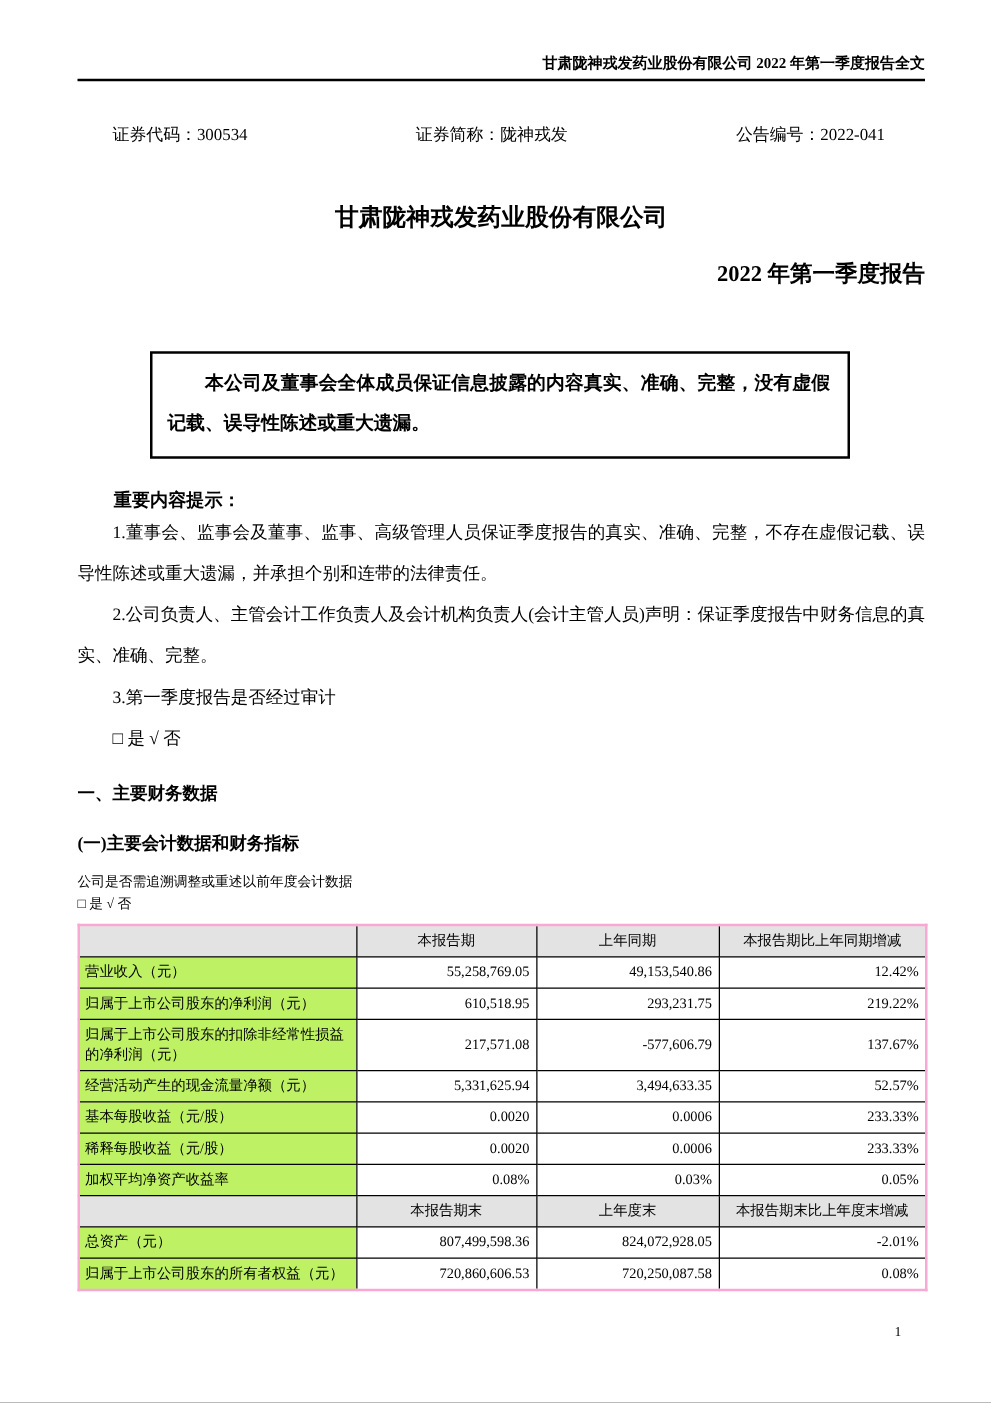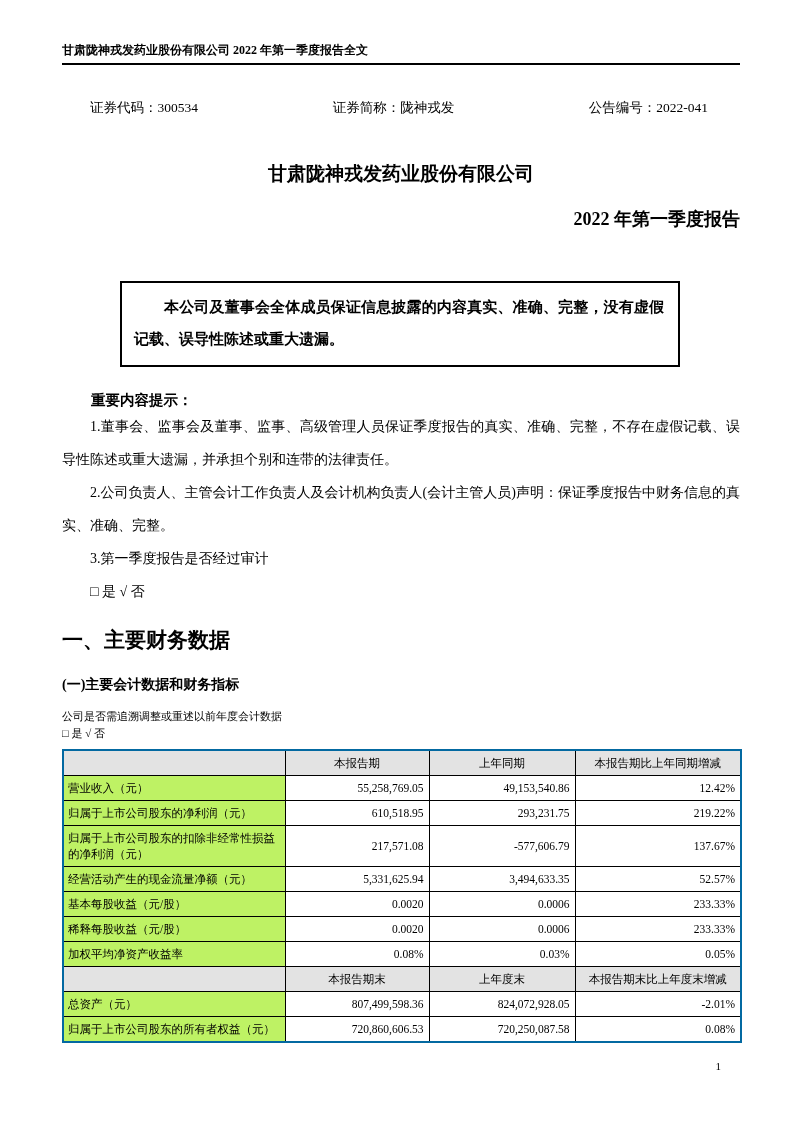--- a/index.html
+++ b/index.html
@@ -11,20 +11,21 @@
     margin: 0 auto;
     background: #ffffff;
     font-family: "Liberation Serif", "DejaVu Serif", serif;
     color: #000;
     padding: 0 53px 0 62px;
     overflow: hidden;
   }
   .running-header {
     padding-top: 42px;
     padding-bottom: 4px;
+    text-align: right;
     font-size: 12px;
     font-weight: bold;
     border-bottom: 2px solid #000;
   }
   .stock-row {
     margin-top: 34px;
     display: flex;
     justify-content: space-between;
     padding: 0 32px 0 28px;
     font-size: 13.5px;
@@ -61,37 +62,37 @@
   }
   .body-para {
     font-size: 14px;
     line-height: 33px;
     text-indent: 2em;
     text-align: justify;
   }
   .plain { text-align: left; }
   .sec-heading {
     margin-top: 18px;
-    font-size: 21px;
+    font-size: 14px;
     font-weight: bold;
   }
   .sub-heading {
     margin-top: 22px;
     font-size: 14px;
     font-weight: bold;
   }
   .small-text {
     font-size: 11px;
     line-height: 17px;
   }
   .q-text { margin-top: 14px; }
   .fin-table {
     margin-top: 7px;
     border-collapse: collapse;
-    border: 2px solid #0369a1;
+    border: 2px solid #f9a8d4;
     width: 678px;
     table-layout: fixed;
     font-size: 11.5px;
   }
   .fin-table td {
     border: 1px solid #000;
     padding: 4px 5px;
     line-height: 16px;
     vertical-align: middle;
   }

